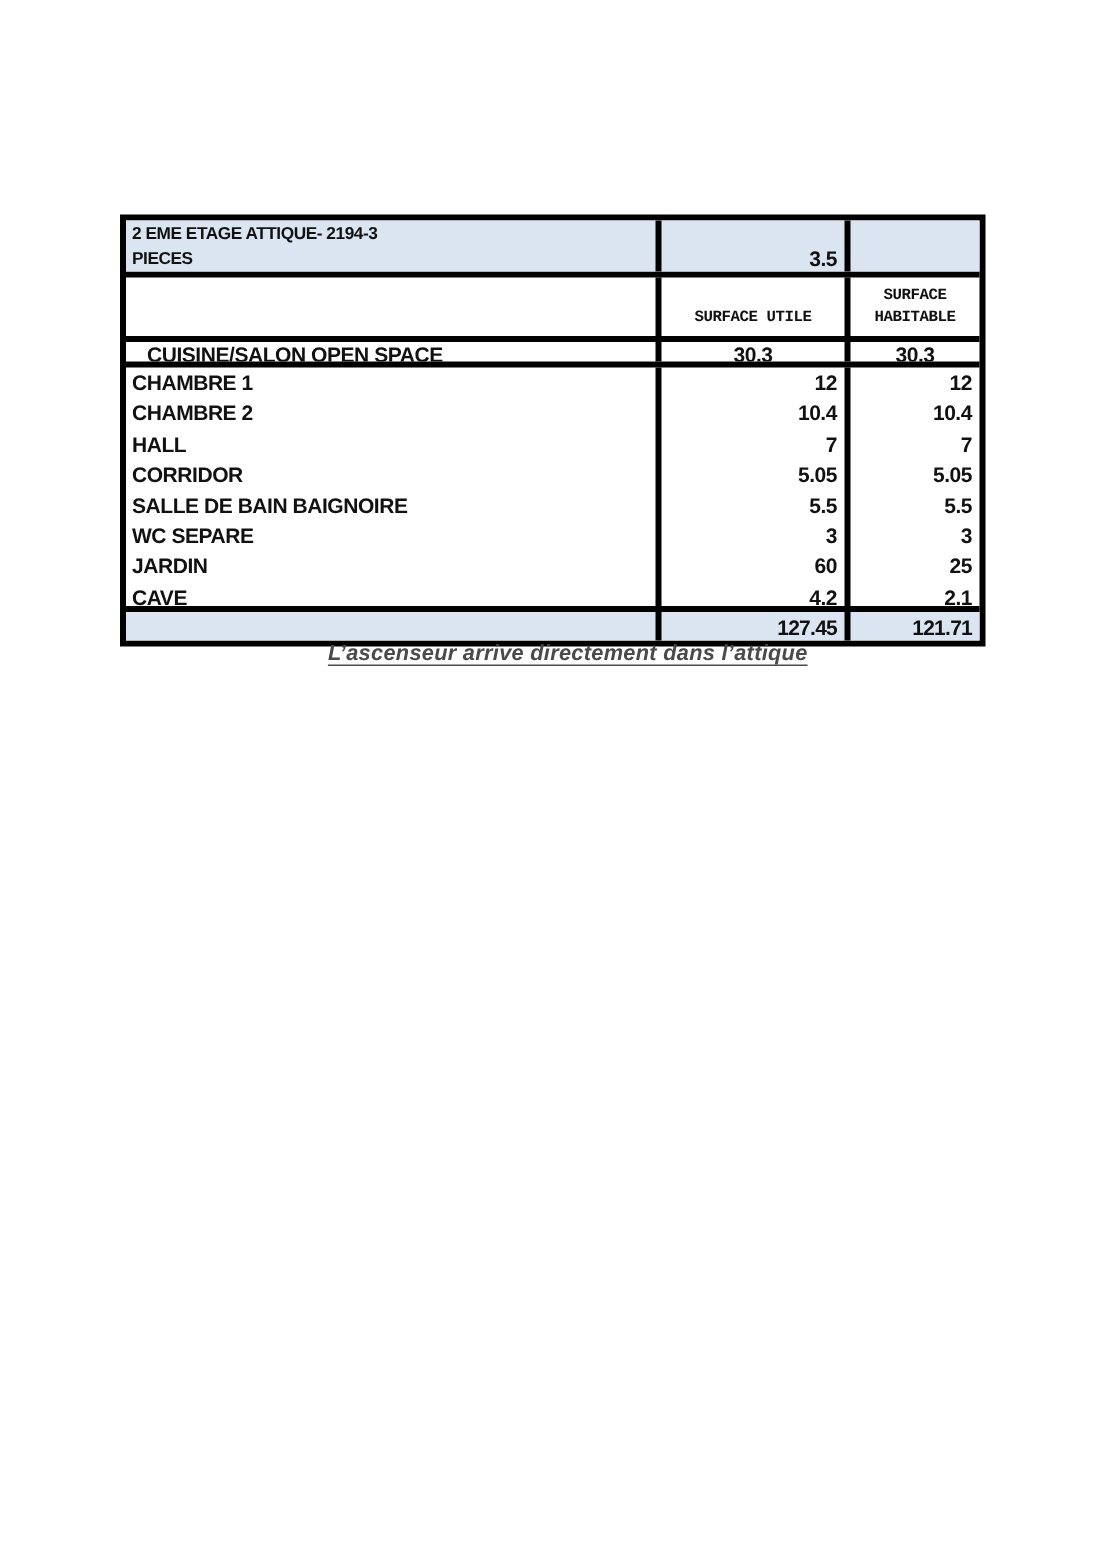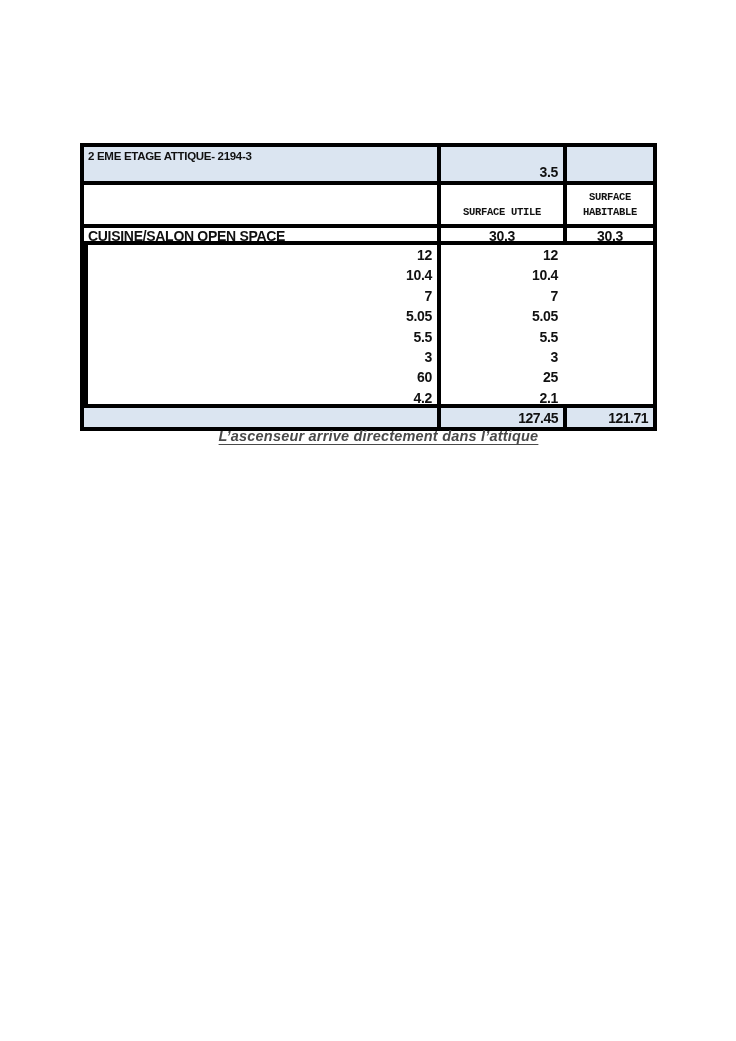--- a/index.html
+++ b/index.html
@@ -37,21 +37,21 @@
   .s-head { height:34px; }
   .s-head .c1 { padding:1px 0 0 4px; line-height:16.5px; font-size:11.5px; }
   .s-head .c2 { display:flex; align-items:flex-end; justify-content:flex-end; padding:0 5px 1px 0; }
 
   
   .s-cols { height:43px; }
   .s-cols .cell { display:flex; flex-direction:column; justify-content:flex-end; align-items:center; text-align:center; padding-bottom:4px; font-size:10.5px; line-height:15px;font-family:Liberation Mono, monospace; }
 
   
   .s-cuisine { height:17px; }
-  .s-cuisine .c1 { padding-left:4px; line-height:17px; }
+  .s-cuisine .c1 { padding-left:14px; line-height:17px; }
   .s-cuisine .c2, .s-cuisine .c3 { text-align:center; line-height:16px; }
 
   
   .s-body { height:163px; }
   .s-body .line { height:20.4px; line-height:20.4px; }
   .s-body .c1 .line { padding-left:4px; }
   .s-body .c2 .line, .s-body .c3 .line { text-align:right; padding-right:5px; }
 
   
   .s-total { height:23px; }
@@ -71,20 +71,21 @@
 </head>
 <body>
 
 <div class="sheet">
 
   <div class="tbl">
 
     <div class="sect s-head">
       <div class="cell c1 blue">
         <div>2 EME  ETAGE ATTIQUE- 2194-3</div>
+        <div>PIECES</div>
       </div>
       <div class="cell c2 blue">
         <span>3.5</span>
       </div>
       <div class="cell c3 blue"></div>
     </div>
 
     <div class="sect s-cols">
       <div class="cell c1"></div>
       <div class="cell c2">
@@ -96,20 +97,30 @@
       </div>
     </div>
 
     <div class="sect s-cuisine">
       <div class="cell c1">CUISINE/SALON OPEN SPACE</div>
       <div class="cell c2">30.3</div>
       <div class="cell c3">30.3</div>
     </div>
 
     <div class="sect s-body">
+      <div class="cell c1">
+        <div class="line">CHAMBRE 1</div>
+        <div class="line">CHAMBRE 2</div>
+        <div class="line">HALL</div>
+        <div class="line">CORRIDOR</div>
+        <div class="line">SALLE DE BAIN BAIGNOIRE</div>
+        <div class="line">WC SEPARE</div>
+        <div class="line">JARDIN</div>
+        <div class="line">CAVE</div>
+      </div>
       <div class="cell c2">
         <div class="line">12</div>
         <div class="line">10.4</div>
         <div class="line">7</div>
         <div class="line">5.05</div>
         <div class="line">5.5</div>
         <div class="line">3</div>
         <div class="line">60</div>
         <div class="line">4.2</div>
       </div>

